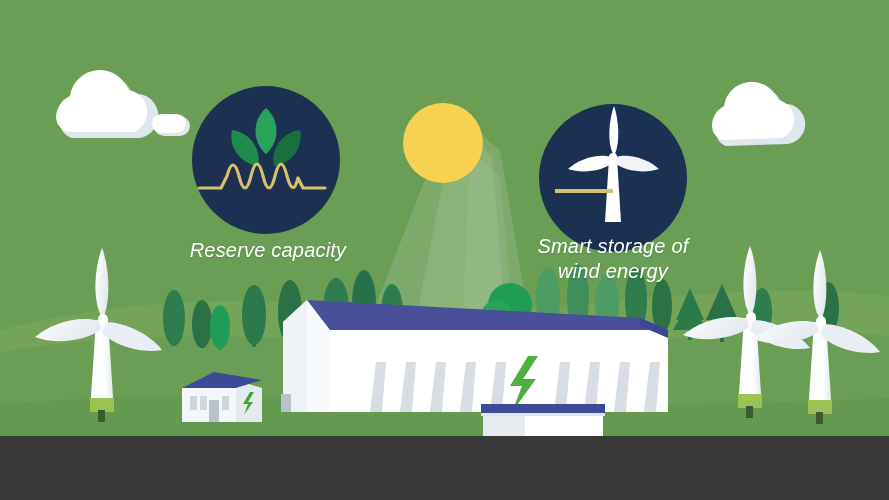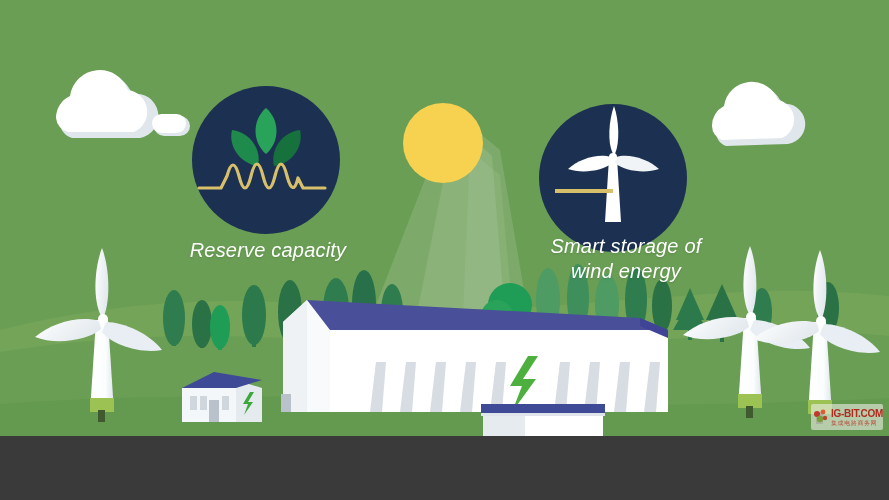--- a/index.html
+++ b/index.html
@@ -38,21 +38,21 @@
     white-space: pre-line;
     text-shadow: 0 1px 2px rgba(30,60,30,0.18);
     pointer-events: none;
   }
   #caption-reserve {
     left: 168px;
     top: 238px;
     width: 200px;
   }
   #caption-wind {
-    left: 521px;
+    left: 508px;
     top: 234px;
     width: 210px;
   }
   #watermark {
     position: absolute;
     right: 6px;
     bottom: 6px;
     width: 72px;
     height: 26px;
     background: rgba(232,235,228,0.62);
@@ -310,28 +310,14 @@
       <path d="M824,324 c18,0 44,12 56,28 c-21,4 -50,-5 -60,-18 Z" fill="#e8eef3"></path>
       <circle cx="821" cy="321" r="5" fill="#ffffff"></circle>
     </g>
   </svg>
 
   <div class="caption" id="caption-reserve">Reserve capacity</div>
 
   <div class="caption" id="caption-wind">Smart storage of
 wind energy</div>
 
-  <div id="watermark">
-    <div class="wm-mark">
-      <svg viewBox="0 0 16 18" width="16" height="18">
-        <circle cx="4" cy="6" r="3" fill="#c0392b"></circle>
-        <circle cx="10" cy="4" r="2.4" fill="#e05a3a"></circle>
-        <circle cx="7" cy="11" r="3.2" fill="#7f9c3a"></circle>
-        <circle cx="12" cy="10" r="2.2" fill="#b5472f"></circle>
-      </svg>
-    </div>
-    <div class="wm-text">
-      <span class="wm-title">IG-BIT.COM</span>
-      <span class="wm-sub">集成电路商务网</span>
-    </div>
-  </div>
 
 </div>
 
 </body></html>

